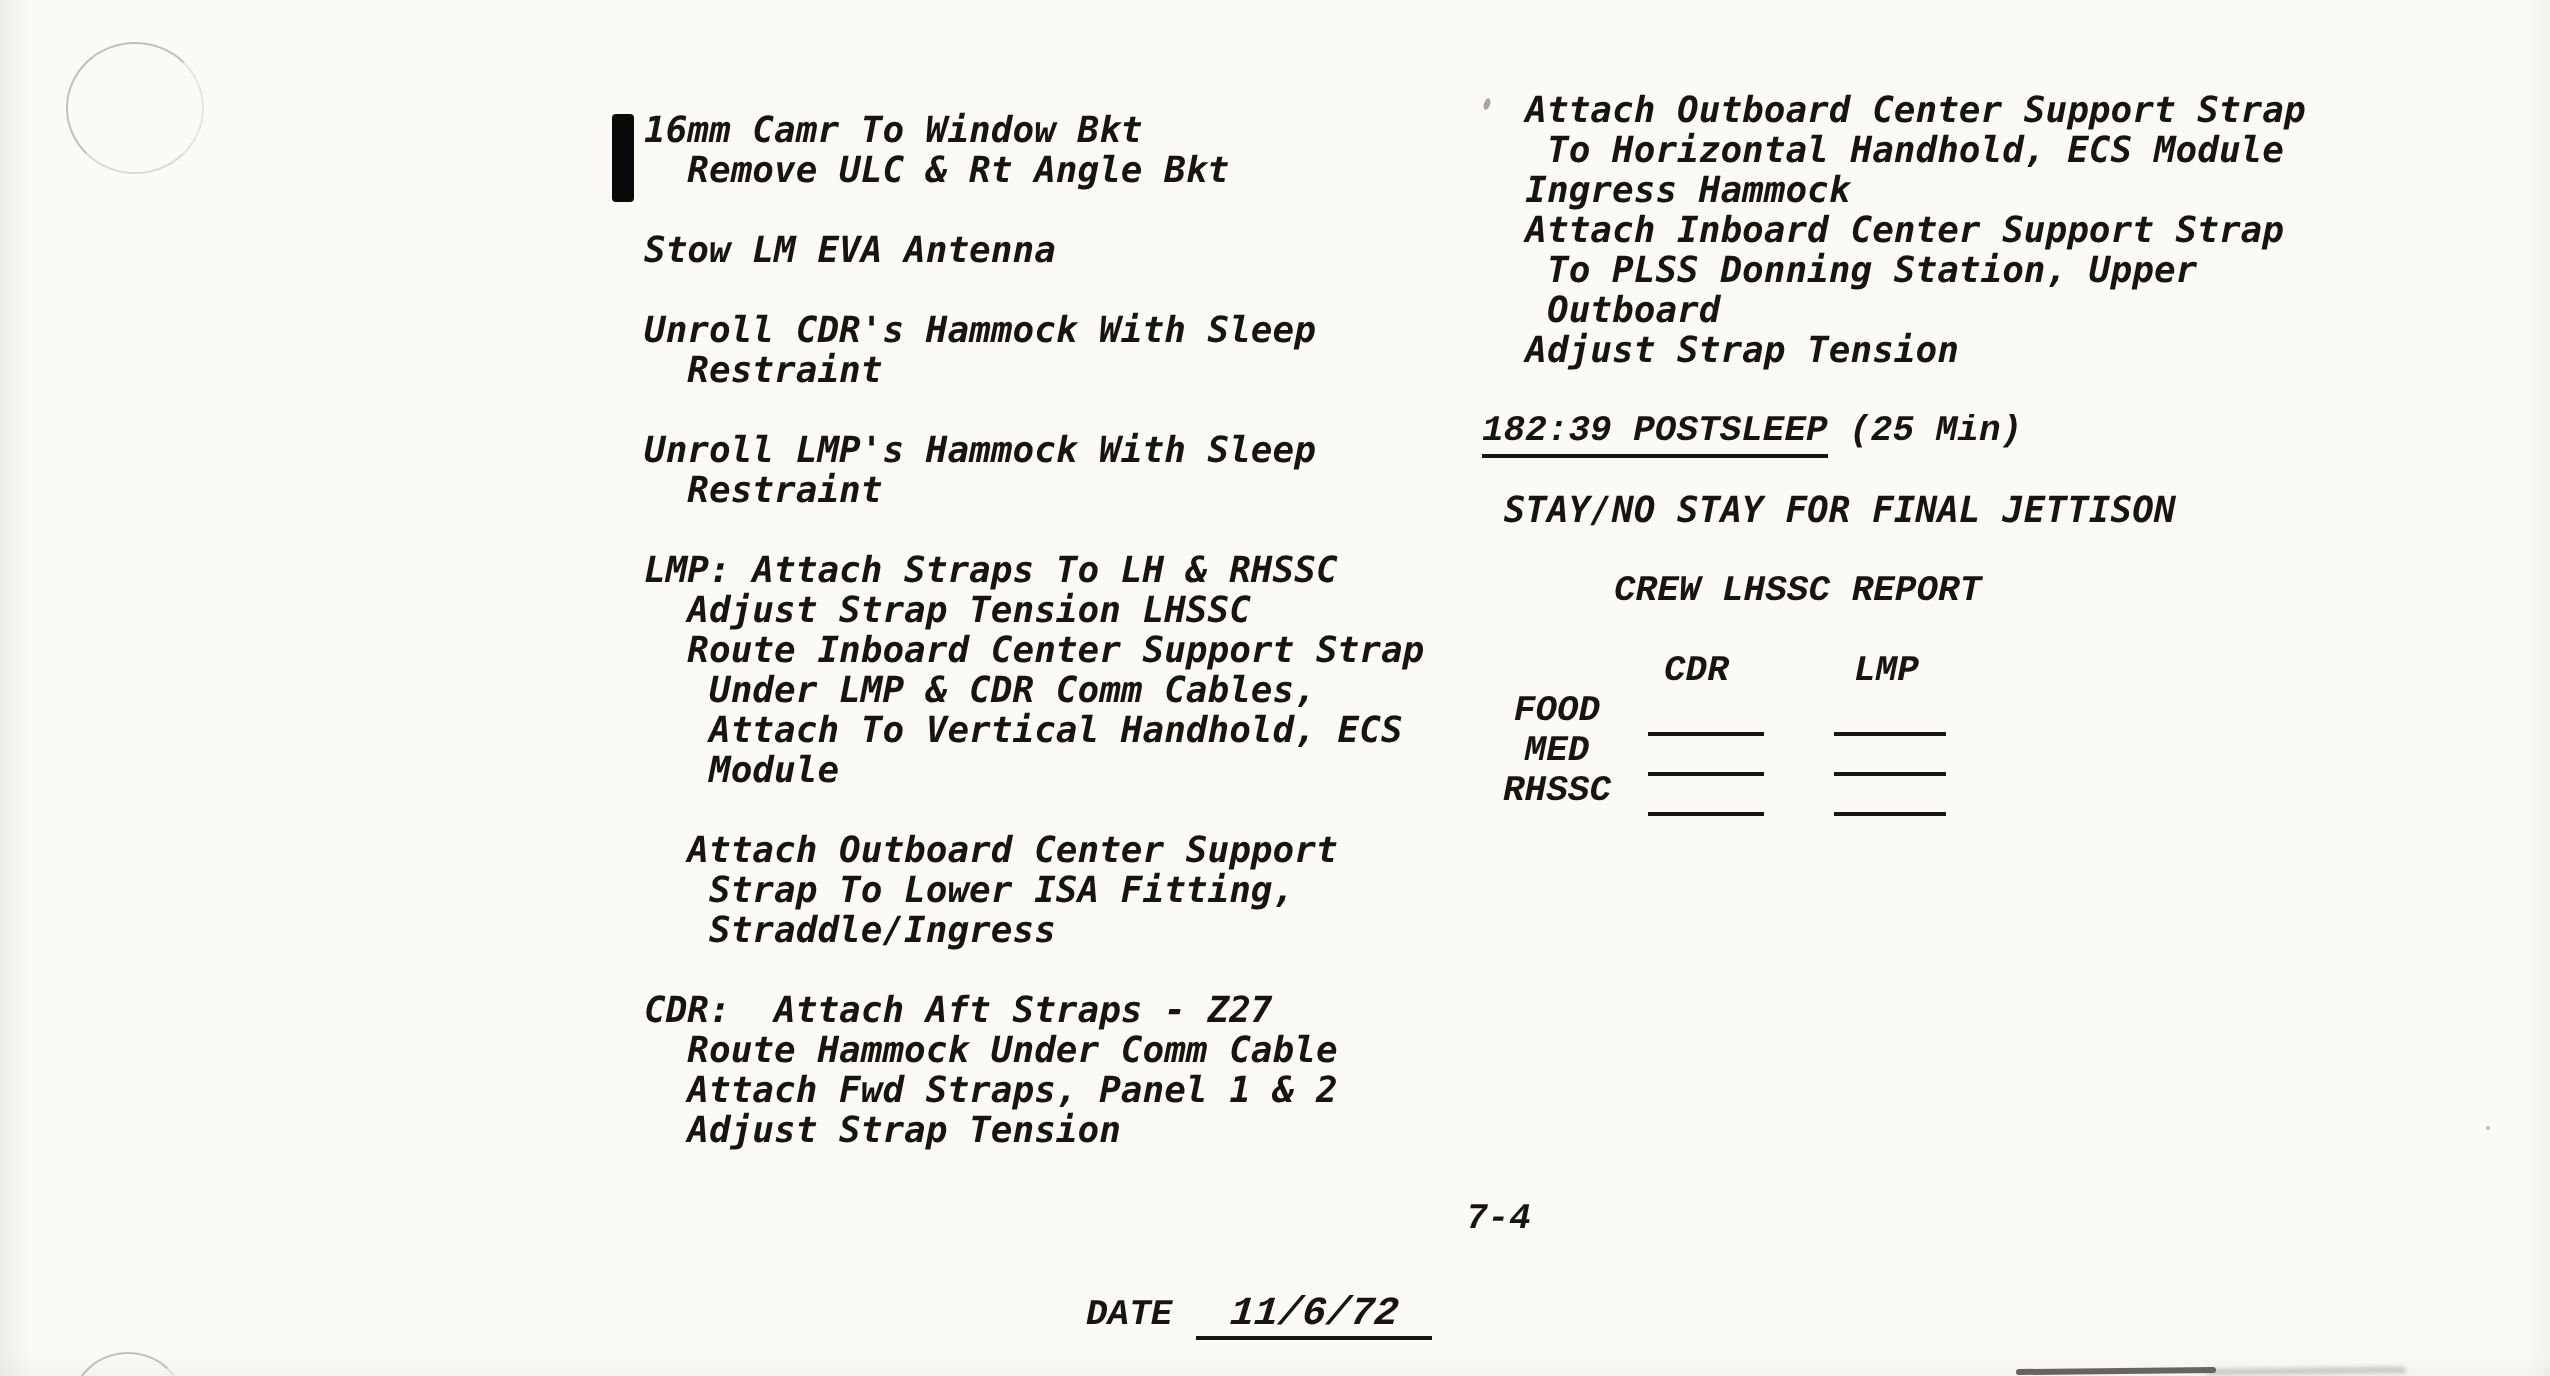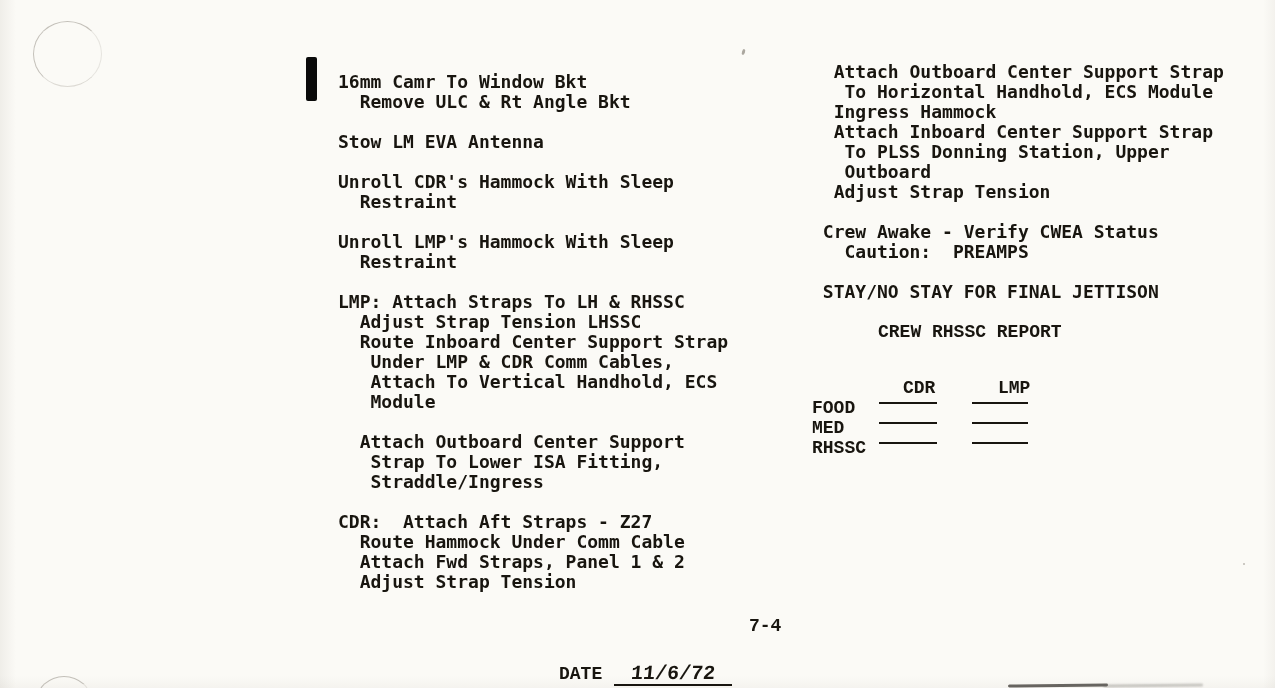--- a/index.html
+++ b/index.html
@@ -18,46 +18,47 @@
       linear-gradient(270deg, rgba(120,113,100,.06), rgba(120,113,100,0) 12px),
       linear-gradient(0deg, rgba(120,113,100,.05), rgba(120,113,100,0) 12px);
     font-family:"Liberation Mono","DejaVu Sans Mono",monospace;
     font-weight:700;
     color:var(--ink);
   }
   .mono{
     font-size:18px;
     line-height:20px;
     white-space:pre;
-    margin:16px;
+    margin:0;
+    font-style:italic;
   }
   
   #left-col{position:absolute;left:322px;top:56px;}
   #revision-bar{
     position:absolute;left:306px;top:57px;
     width:11px;height:44px;background:#0a0a0a;border-radius:2px;
   }
   
-  #right-col{position:absolute;left:796px;top:46px;width:470px;}
+  #right-col{position:absolute;left:741px;top:46px;width:470px;}
   #right-col > .gap{margin-top:20px;}
   .u{
     border-bottom:2px solid var(--ink);
     padding-bottom:1px;
   }
   
   #status-title{padding-left:66px;}
   #status-table{
     position:relative;
     margin-top:20px;
     width:250px;height:86px;
   }
   .col-hdr{position:absolute;top:0;}
   #hdr-cdr{left:91px;}
   #hdr-lmp{left:186px;}
-  .row-label{position:absolute;left:0;width:75px;text-align:left;white-space:pre;}
+  .row-label{position:absolute;left:0;width:75px;text-align:center;white-space:pre;}
   #row-food{top:20px;}
   #row-med{top:40px;}
   #row-sleep{top:60px;}
   .rule{position:absolute;height:0;border-bottom:2px solid var(--ink);}
   .rule.cdr{left:83px;width:58px;}
   .rule.lmp{left:176px;width:56px;}
   .r1{top:40px;}
   .r2{top:60px;}
   .r3{top:80px;}
   
@@ -136,28 +137,27 @@
 
   <pre class="mono">  Attach Outboard Center Support Strap
    To Horizontal Handhold, ECS Module
   Ingress Hammock
   Attach Inboard Center Support Strap
    To PLSS Donning Station, Upper
    Outboard
   Adjust Strap Tension</pre>
 
 
+  <div class="mono gap"><span class="u">182:39 POSTSLEEP</span><span> (25 Min)</span></div>
 
-  <pre class="mono gap"> Crew Awake - Verify CWEA Status
-   Caution:  PREAMPS</pre>
 
 
   <pre class="mono gap"> STAY/NO STAY FOR FINAL JETTISON</pre>
 
-  <div id="status-title" class="mono gap">CREW RHSSC REPORT</div>
+  <div id="status-title" class="mono gap">CREW LHSSC REPORT</div>
 
   <div id="status-table">
     <span id="hdr-cdr" class="mono col-hdr">CDR</span>
     <span id="hdr-lmp" class="mono col-hdr">LMP</span>
 
     <span id="row-food" class="mono row-label">FOOD</span>
     <span id="row-med" class="mono row-label">MED</span>
     <span id="row-sleep" class="mono row-label">RHSSC</span>
 
     <span class="rule cdr r1"></span>

